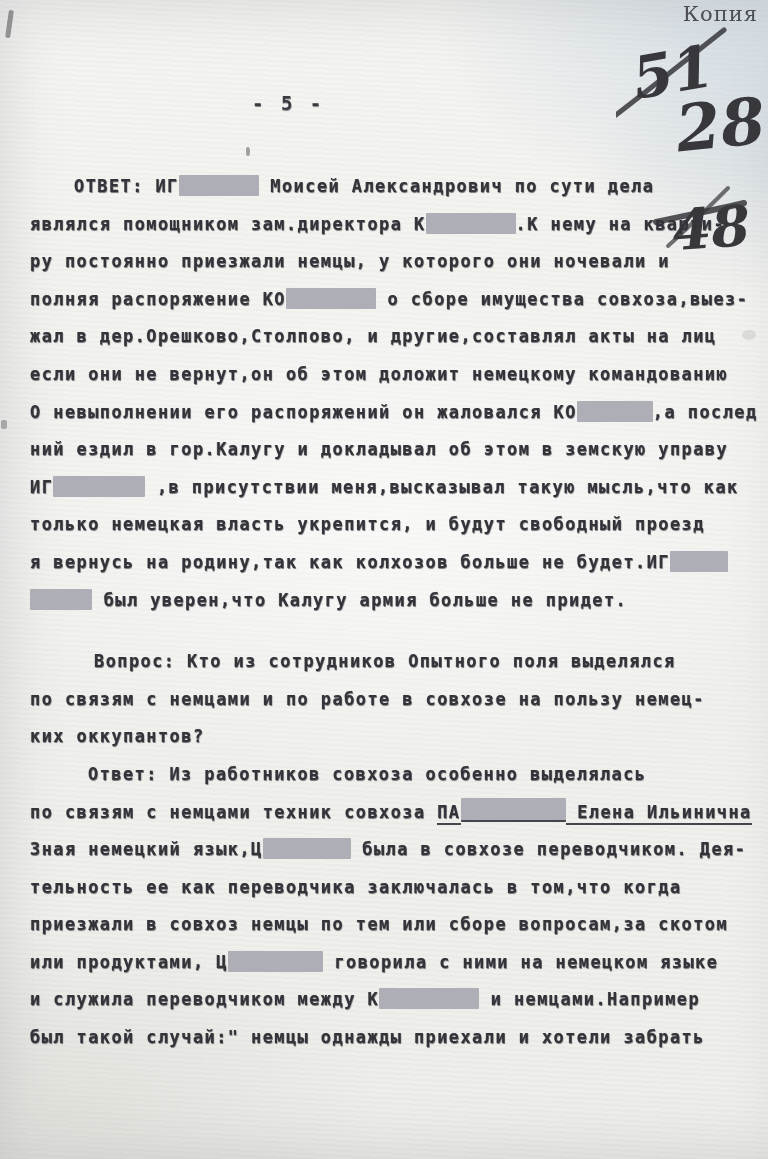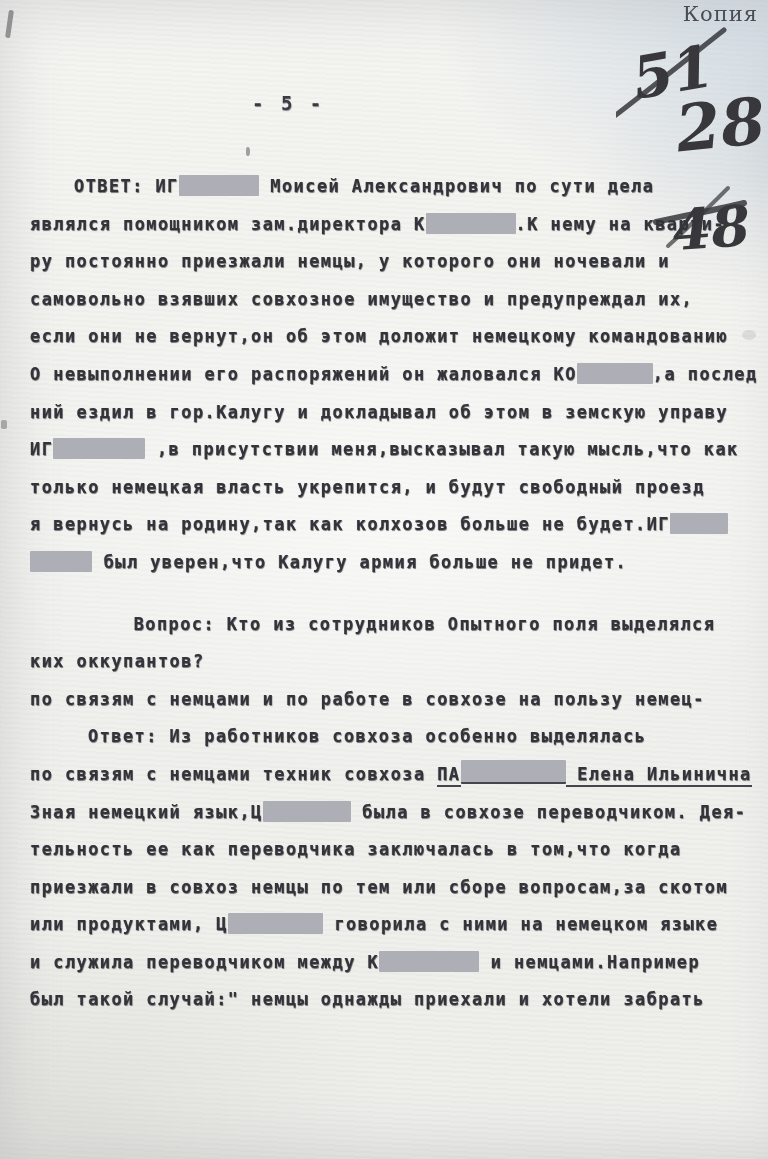--- a/index.html
+++ b/index.html
@@ -25,21 +25,21 @@
     left:30px; top:168px; width:725px;
     font-size:17px; font-weight:bold;
     letter-spacing:1.4px;
     color:#33333a;
     text-shadow:.5px .5px .7px rgba(55,55,62,.65), -.4px 0 .5px rgba(55,55,62,.3);
     filter:blur(.3px);
   }
   .line{height:37.6px; line-height:37.6px; white-space:nowrap;}
   .para:nth-child(2){margin-top:24px;}
   .para:nth-child(1) .line.indent{text-indent:44px;}
-  .para:nth-child(2) .line.indent{text-indent:64px;text-align:center;}
+  .para:nth-child(2) .line.indent{text-indent:64px;}
   .para:nth-child(3) .line.indent{text-indent:58px;}
   .redact{
     display:inline-block;
     height:21px;
     vertical-align:-4px;
     border-radius:1px;
     filter:none;
   }
   .underl{border-bottom:2px solid #45454c; padding-bottom:1px;}
   
@@ -96,33 +96,34 @@
     <path d="M 52 226 C 75 205, 95 185, 112 168" stroke="#37373c" stroke-width="4" fill="none" stroke-linecap="round" opacity=".7"></path>
   </svg>
 
   <div class="pagenum">- 5 -</div>
 
   <div class="doc-text">
       <div class="para">
         <div class="line indent"><span>ОТВЕТ: ИГ</span><span class="redact" style="width: 80px; background: rgb(174, 174, 182);"></span><span> Моисей Александрович по сути дела</span></div>
         <div class="line"><span>являлся помощником зам.директора К</span><span class="redact" style="width: 90px; background: rgb(174, 174, 182);"></span><span>.К нему на кварти-</span></div>
         <div class="line"><span>ру постоянно приезжали немцы, у которого они ночевали и</span></div>
-        <div class="line"><span>самовольно взявших совхозное имущество и предупреждал их,</span></div>
+        <div class="line"><span>полняя распоряжение КО</span><span class="redact" style="width: 90px; background: rgb(174, 174, 182);"></span><span> о сборе имущества совхоза,выез-</span></div>
+        <div class="line"><span>жал в дер.Орешково,Столпово, и другие,составлял акты на лиц</span></div>
         <div class="line"><span>если они не вернут,он об этом доложит немецкому командованию</span></div>
         <div class="line"><span>О невыполнении его распоряжений он жаловался КО</span><span class="redact" style="width: 76px; background: rgb(174, 174, 182);"></span><span>,а послед</span></div>
         <div class="line"><span>ний ездил в гор.Калугу и докладывал об этом в земскую управу</span></div>
         <div class="line"><span>ИГ</span><span class="redact" style="width: 92px; background: rgb(174, 174, 182);"></span><span> ,в присутствии меня,высказывал такую мысль,что как</span></div>
         <div class="line"><span>только немецкая власть укрепится, и будут свободный проезд</span></div>
         <div class="line"><span>я вернусь на родину,так как колхозов больше не будет.ИГ</span><span class="redact" style="width: 58px; background: rgb(174, 174, 182);"></span></div>
         <div class="line"><span class="redact" style="width: 62px; background: rgb(174, 174, 182);"></span><span> был уверен,что Калугу армия больше не придет.</span></div>
       </div>
       <div class="para">
         <div class="line indent"><span>Вопрос: Кто из сотрудников Опытного поля выделялся</span></div>
+        <div class="line"><span>по связям с немцами и по работе в совхозе на пользу немец-</span></div>
         <div class="line"><span>ких оккупантов?</span></div>
-        <div class="line"><span>по связям с немцами и по работе в совхозе на пользу немец-</span></div>
       </div>
       <div class="para">
         <div class="line indent"><span>Ответ: Из работников совхоза особенно выделялась</span></div>
         <div class="line"><span>по связям с немцами техник совхоза </span><span class="underl">ПА</span><span class="redact underl" style="width: 105px; background: rgb(174, 174, 182);"></span><span class="underl"> Елена Ильинична</span></div>
         <div class="line"><span>Зная немецкий язык,Ц</span><span class="redact" style="width: 88px; background: rgb(174, 174, 182);"></span><span> была в совхозе переводчиком. Дея-</span></div>
         <div class="line"><span>тельность ее как переводчика заключалась в том,что когда</span></div>
         <div class="line"><span>приезжали в совхоз немцы по тем или сборе вопросам,за скотом</span></div>
         <div class="line"><span>или продуктами, Ц</span><span class="redact" style="width: 95px; background: rgb(174, 174, 182);"></span><span> говорила с ними на немецком языке</span></div>
         <div class="line"><span>и служила переводчиком между К</span><span class="redact" style="width: 100px; background: rgb(174, 174, 182);"></span><span> и немцами.Например</span></div>
         <div class="line"><span>был такой случай:" немцы однажды приехали и хотели забрать</span></div>

